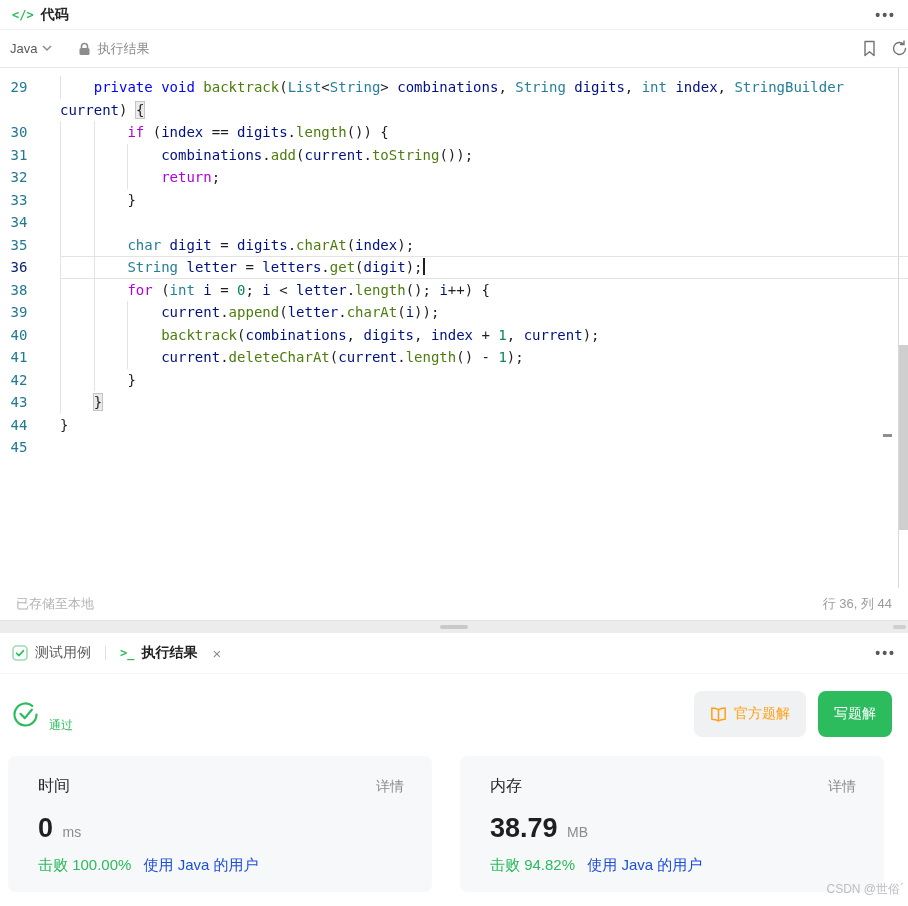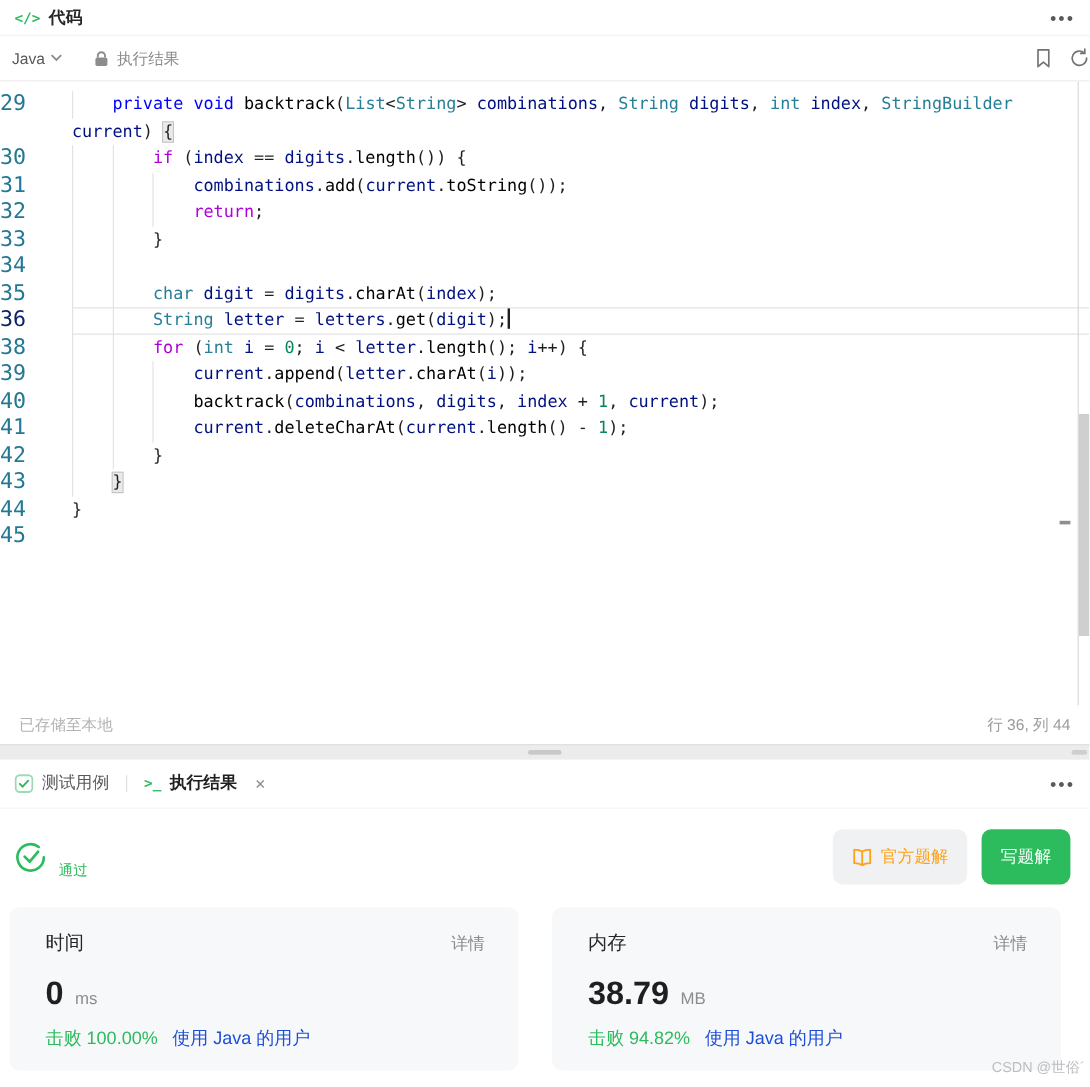--- a/index.html
+++ b/index.html
@@ -16,30 +16,30 @@
   
   .toolbar { height:38px; display:flex; align-items:center; padding:0 10px; border-bottom:1px solid #e8e8e8; overflow:hidden; position:relative; }
   .lang { display:flex; align-items:center; gap:5px; font-size:13px; color:#595959; cursor:pointer; }
   .mode { display:flex; align-items:center; gap:6px; margin-left:26px; color:#8c8c8c; font-size:13px; }
   .tb-right { margin-left:auto; display:flex; align-items:center; gap:14px; margin-right:-10px; }
   .icon-btn { display:flex; align-items:center; cursor:pointer; }
 
   
   .editor { position:relative; height:520px; padding-top:8px; overflow:hidden; background:#fff; }
   .crow { display:flex; height:22.5px; line-height:22.5px; font-family:"DejaVu Sans Mono",monospace; font-size:14px; }
-  .gut { width:38px; text-align:left; color:#237893; font-size:18px; flex:none; user-select:none; }
+  .gut { width:38px; text-align:center; color:#237893; font-size:14px; flex:none; user-select:none; }
   .crow.current .gut { color:#0b216f; }
   .ltext { position:relative; flex:1; margin-left:22px; white-space:pre; color:#000; }
   .crow.current .ltext { box-shadow: inset 0 1px 0 #e3e3e3, inset 0 -1px 0 #e3e3e3; }
   .guide { position:absolute; top:0; bottom:0; width:1px; background:#e3e3e3; }
   .tk-k { color:#0000ff; } 
   .tk-c { color:#af00db; } 
   .tk-t { color:#267f99; } 
   .tk-v { color:#001080; } 
-  .tk-f { color:#000000; } 
+  .tk-f { color:#4d7c0f; } 
   .tk-n { color:#098658; } 
   .tk-p { color:#1f1f1f; } 
   .bh { background:#eaeaea; outline:1px solid #c4c4c4; }
   .caret { display:inline-block; width:2px; height:17px; background:#1f1f1f; vertical-align:middle; margin-top:-3px; }
   .track-line { position:absolute; top:0; bottom:0; right:9px; width:1px; background:#d9d9d9; }
   .sb-thumb { position:absolute; right:0; top:277px; width:9px; height:185px; background:#cfcfcf; cursor:pointer; }
   .ov-marker { position:absolute; right:16px; top:366px; width:9px; height:3px; background:#8f8f8f; }
 
   
   .statusbar { height:32px; display:flex; align-items:center; padding:0 16px; font-size:13px; color:#b3b3b3; }

